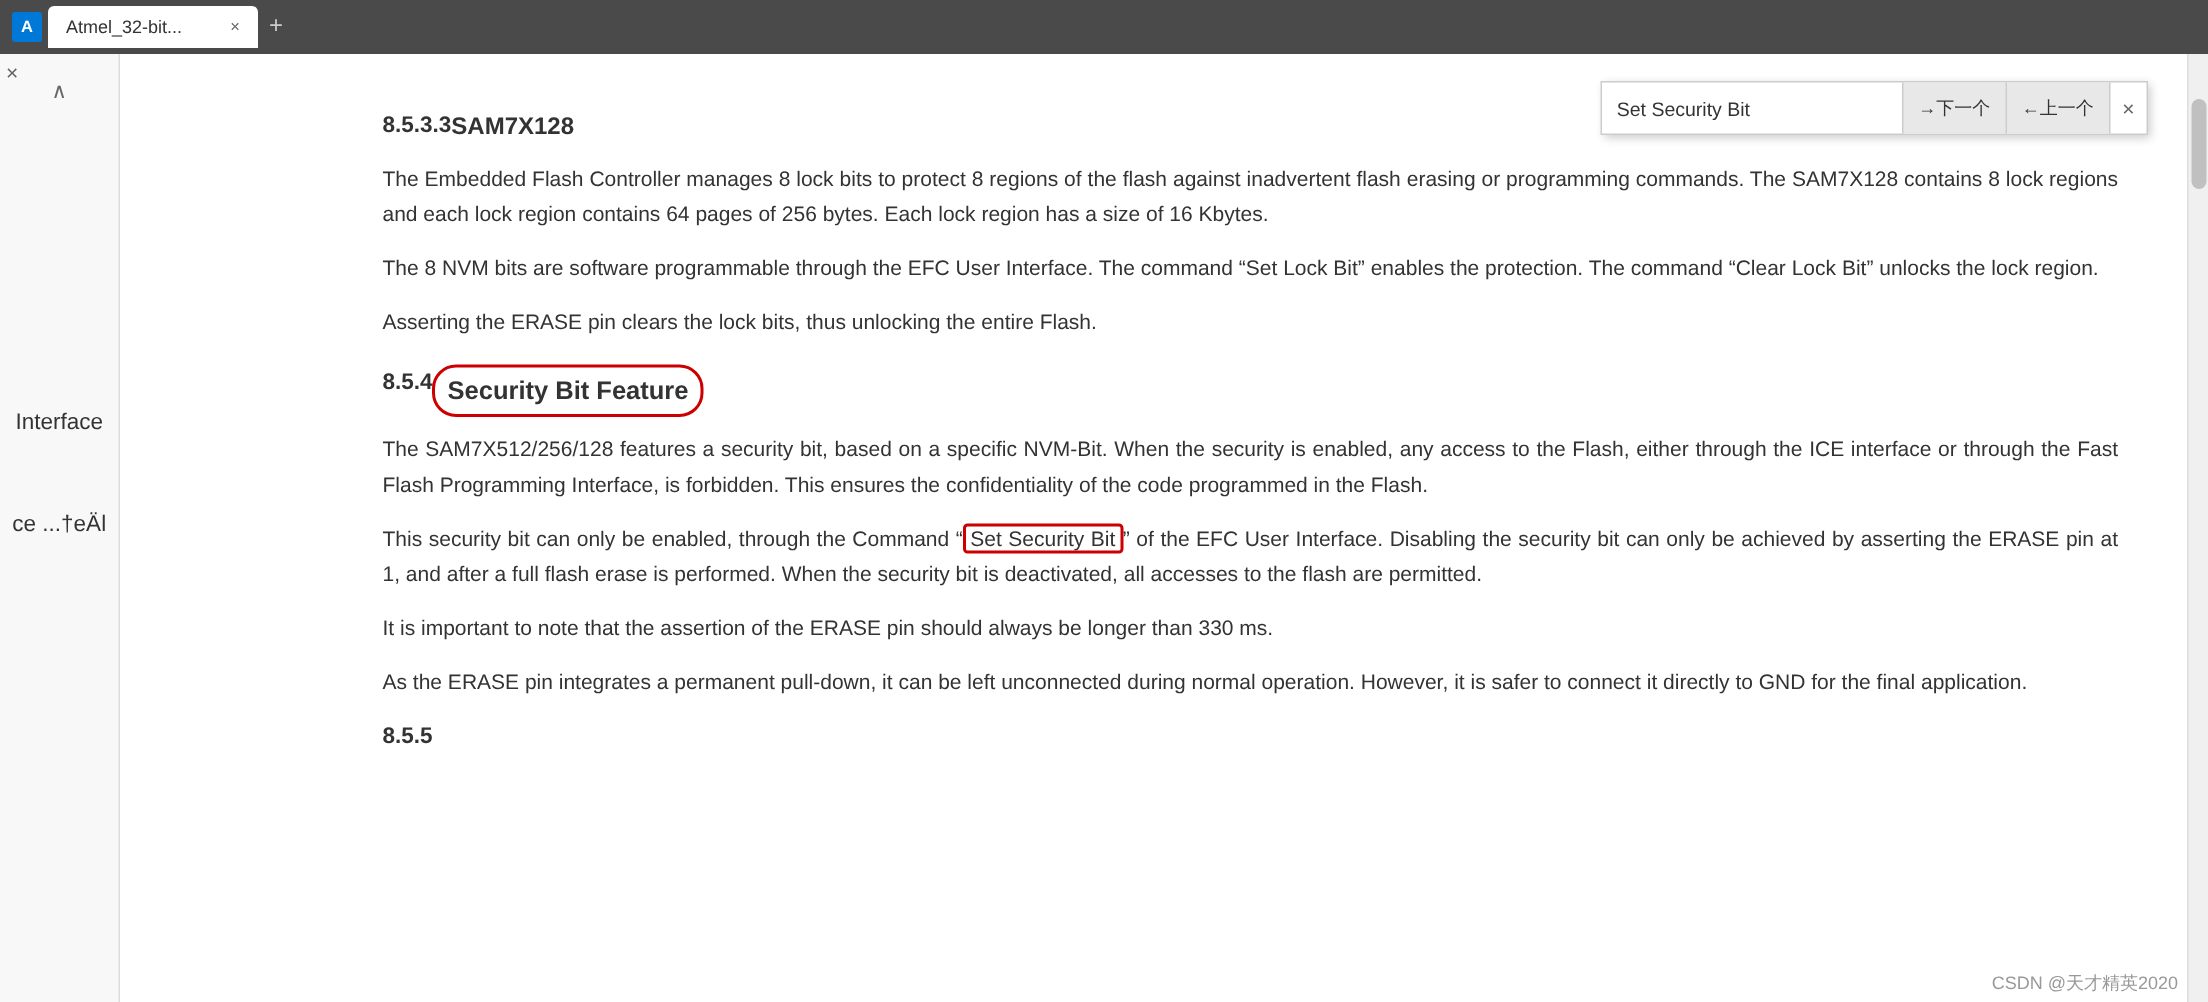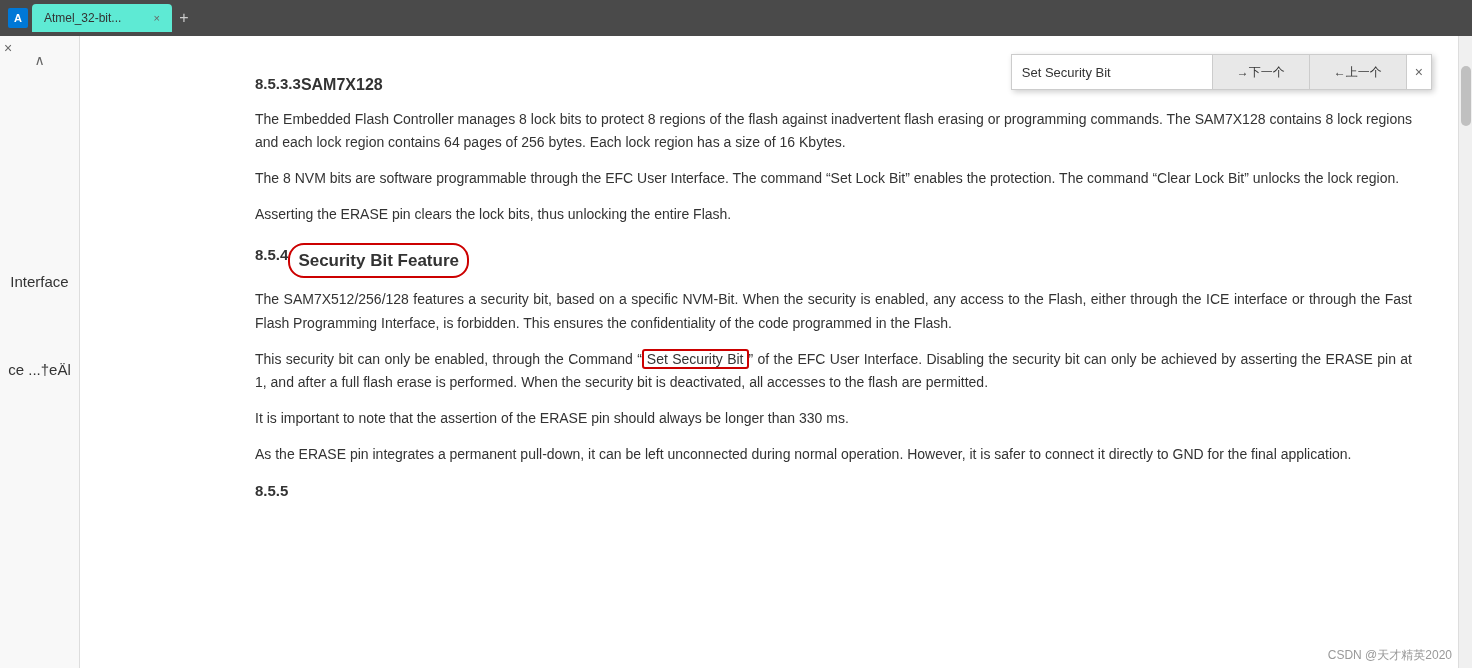--- a/index.html
+++ b/index.html
@@ -36,21 +36,21 @@
       flex-shrink: 0;
     }
 
     .tab-bar {
       display: flex;
       align-items: center;
       flex: 1;
     }
 
     .browser-tab {
-      background: #5eead4;
+      background: #ffffff;
       height: 28px;
       padding: 0 12px;
       display: flex;
       align-items: center;
       gap: 14px;
       border-radius: 4px 4px 0 0;
       font-size: 12px;
       color: #333;
       cursor: pointer;
       min-width: 140px;
@@ -148,21 +148,21 @@
       padding: 0 10px;
       font-size: 13px;
       width: 200px;
       color: #333;
     }
 
     .search-nav-btn {
       background: #e8e8e8;
       border: none;
       border-left: 1px solid #ccc;
-      padding: 0 24px;
+      padding: 0 10px;
       height: 100%;
       cursor: pointer;
       font-size: 12px;
       color: #333;
       display: flex;
       align-items: center;
       white-space: nowrap;
     }
 
     .search-close-btn {
@@ -268,21 +268,21 @@
 </div>
 
 <div class="main-layout">
 
   <div class="sidebar">
     <span class="sidebar-close">×</span>
     <span class="sidebar-scroll-up">∧</span>
     <div style="margin-top: 200px;">
       <div class="sidebar-item-label">Interface</div>
     </div>
-    <div style="margin-top: 60px;">
+    <div style="margin-top: 40px;">
       <div class="sidebar-item-label">ce ...†eÄl</div>
     </div>
   </div>
 
   <div class="content-area">
 
     <div class="search-bar">
       <input class="search-input" type="text" value="Set Security Bit" style="">
       <button class="search-nav-btn">→下一个</button>
       <button class="search-nav-btn">←上一个</button>

